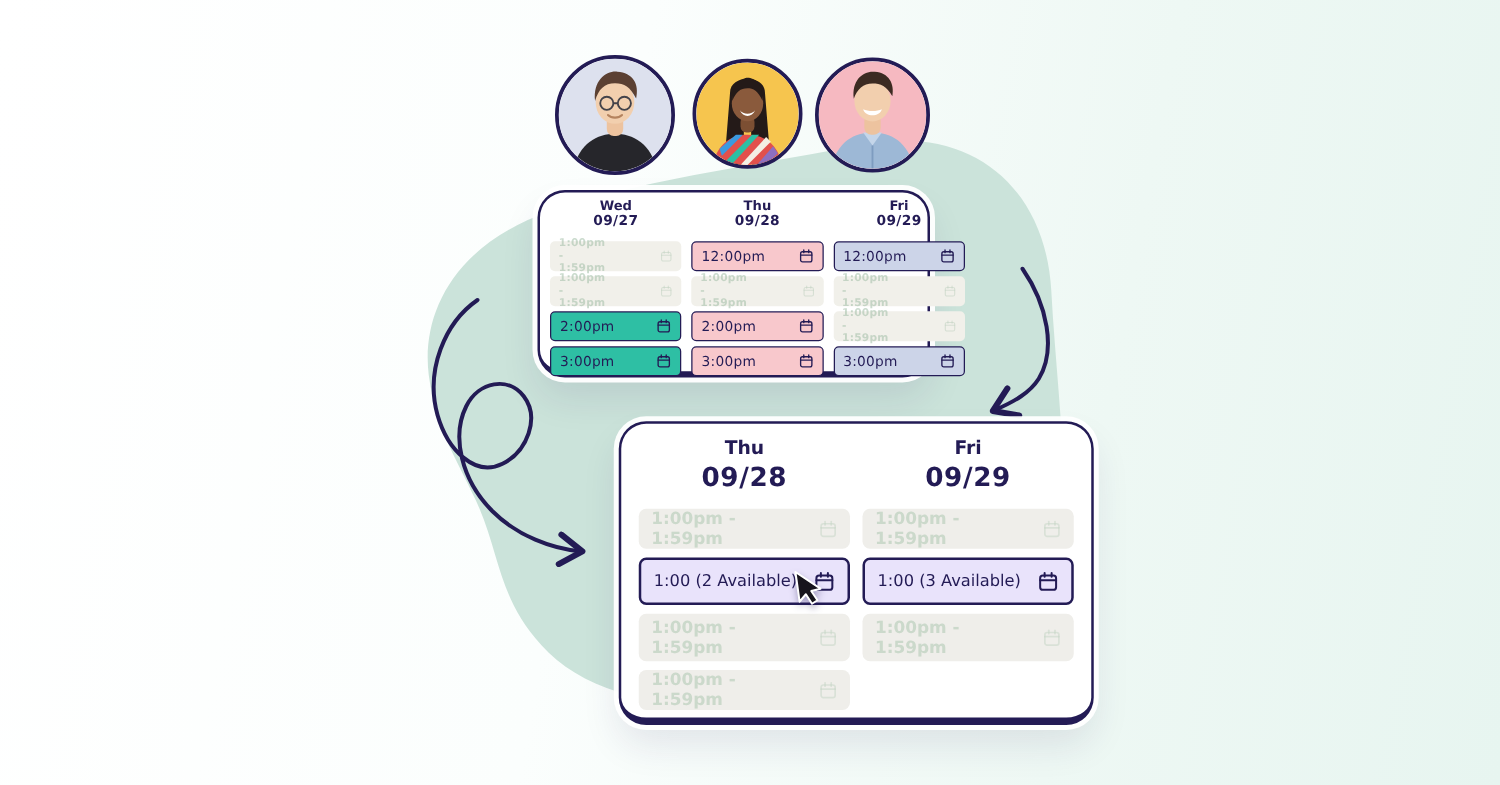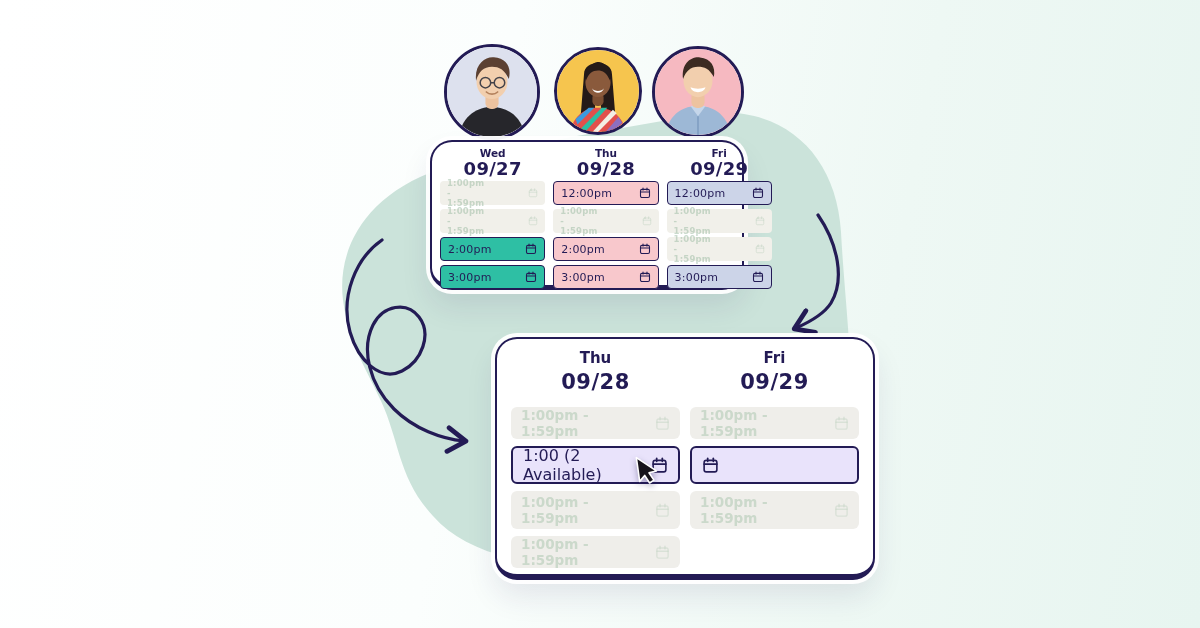--- a/index.html
+++ b/index.html
@@ -15,35 +15,35 @@
   .avatar svg{display:block;width:100%;height:100%;}
   .avatar-1{left:444px;top:44px;width:96px;height:96px;}
   .avatar-2{left:554px;top:47px;width:88px;height:88px;}
   .avatar-3{left:652px;top:46px;width:92px;height:92px;}
 
   
   .card{
     position:absolute;background:#ffffff;border:2.5px solid #231b55;box-sizing:border-box;
     box-shadow:0 0 0 4px rgba(255,255,255,.95), 0 16px 30px rgba(35,27,85,.10);
   }
-  .card.mini{left:430px;top:140px;width:314px;height:150px;border-radius:22px;border-bottom-width:5px;padding:5px 8px 7px;}
+  .card.mini{left:430px;top:152px;width:314px;height:150px;border-radius:22px;border-bottom-width:5px;padding:5px 8px 7px;}
   .card.big {left:495px;top:337px;width:380px;height:243px;border-radius:22px;border-bottom-width:6px;padding:9px 14px 11px;}
 
   .mini-grid{display:grid;grid-template-columns:repeat(3,1fr);grid-template-rows:30px repeat(4,24px);column-gap:8px;row-gap:4px;height:100%;}
   .big-grid {display:grid;grid-template-columns:repeat(2,1fr);grid-template-rows:52px 32px 38px 38px 32px;column-gap:10px;row-gap:7px;height:100%;}
 
   .colhead{display:flex;flex-direction:column;align-items:center;justify-content:flex-start;color:#231b55;line-height:1.15;}
   .mini .colhead .day{font-size:10.5px;font-weight:700;}
-  .mini .colhead .date{font-size:18px;font-weight:700;letter-spacing:.3px;}
+  .mini .colhead .date{font-size:11px;font-weight:700;letter-spacing:.3px;}
   .big  .colhead .day{font-size:15px;font-weight:700;margin-top:2px;}
   .big  .colhead .date{font-size:21px;font-weight:700;letter-spacing:.5px;margin-top:3px;}
 
   .slot{display:flex;align-items:center;justify-content:space-between;box-sizing:border-box;color:#231b55;font-weight:400;}
   .mini-grid .slot{border-radius:4px;font-size:11px;padding:0 7px;letter-spacing:.2px;}
-  .big-grid  .slot{border-radius:6px;font-size:16px;padding:0 10px;}
+  .big-grid  .slot{border-radius:6px;font-size:13px;padding:0 10px;}
   .slot .cal-ic{flex:0 0 auto;display:block;}
   .slot.teal{background:#2ebfa4;border:1.8px solid #231b55;}
   .slot.pink{background:#f8c8cc;border:1.8px solid #231b55;}
   .slot.peri{background:#ccd4e8;border:1.8px solid #231b55;}
   .slot.active{background:#e9e3fb;border:2px solid #231b55;}
   .slot.ghost{background:#f1f0ea;border:none;color:rgba(160,190,165,.55);font-weight:700;gap:44px;}
   .big-grid .slot.ghost{background:#efeeea;font-size:13.5px;color:rgba(168,195,172,.5);}
   .mini-grid .slot.ghost{font-size:8.5px;}
   .slot.ghost .cal-ic{opacity:.6;}
 
@@ -292,20 +292,21 @@
       <div class="slot active">
         <span>1:00 (2 Available)</span>
         <svg class="cal-ic" width="17" height="17" viewBox="0 0 20 20" fill="none" stroke="#231b55" stroke-width="1.9" stroke-linecap="round">
             <rect x="2.5" y="4" width="15" height="13.5" rx="2.5"></rect>
             <line x1="2.5" y1="8.4" x2="17.5" y2="8.4"></line>
             <line x1="6.7" y1="1.6" x2="6.7" y2="5.2"></line>
             <line x1="13.3" y1="1.6" x2="13.3" y2="5.2"></line>
           </svg>
       </div>
       <div class="slot active">
+        <span>1:00 (3 Available)</span>
         <svg class="cal-ic" width="17" height="17" viewBox="0 0 20 20" fill="none" stroke="#231b55" stroke-width="1.9" stroke-linecap="round">
             <rect x="2.5" y="4" width="15" height="13.5" rx="2.5"></rect>
             <line x1="2.5" y1="8.4" x2="17.5" y2="8.4"></line>
             <line x1="6.7" y1="1.6" x2="6.7" y2="5.2"></line>
             <line x1="13.3" y1="1.6" x2="13.3" y2="5.2"></line>
           </svg>
       </div>
 
       <div class="slot ghost">
         <span>1:00pm - 1:59pm</span>

